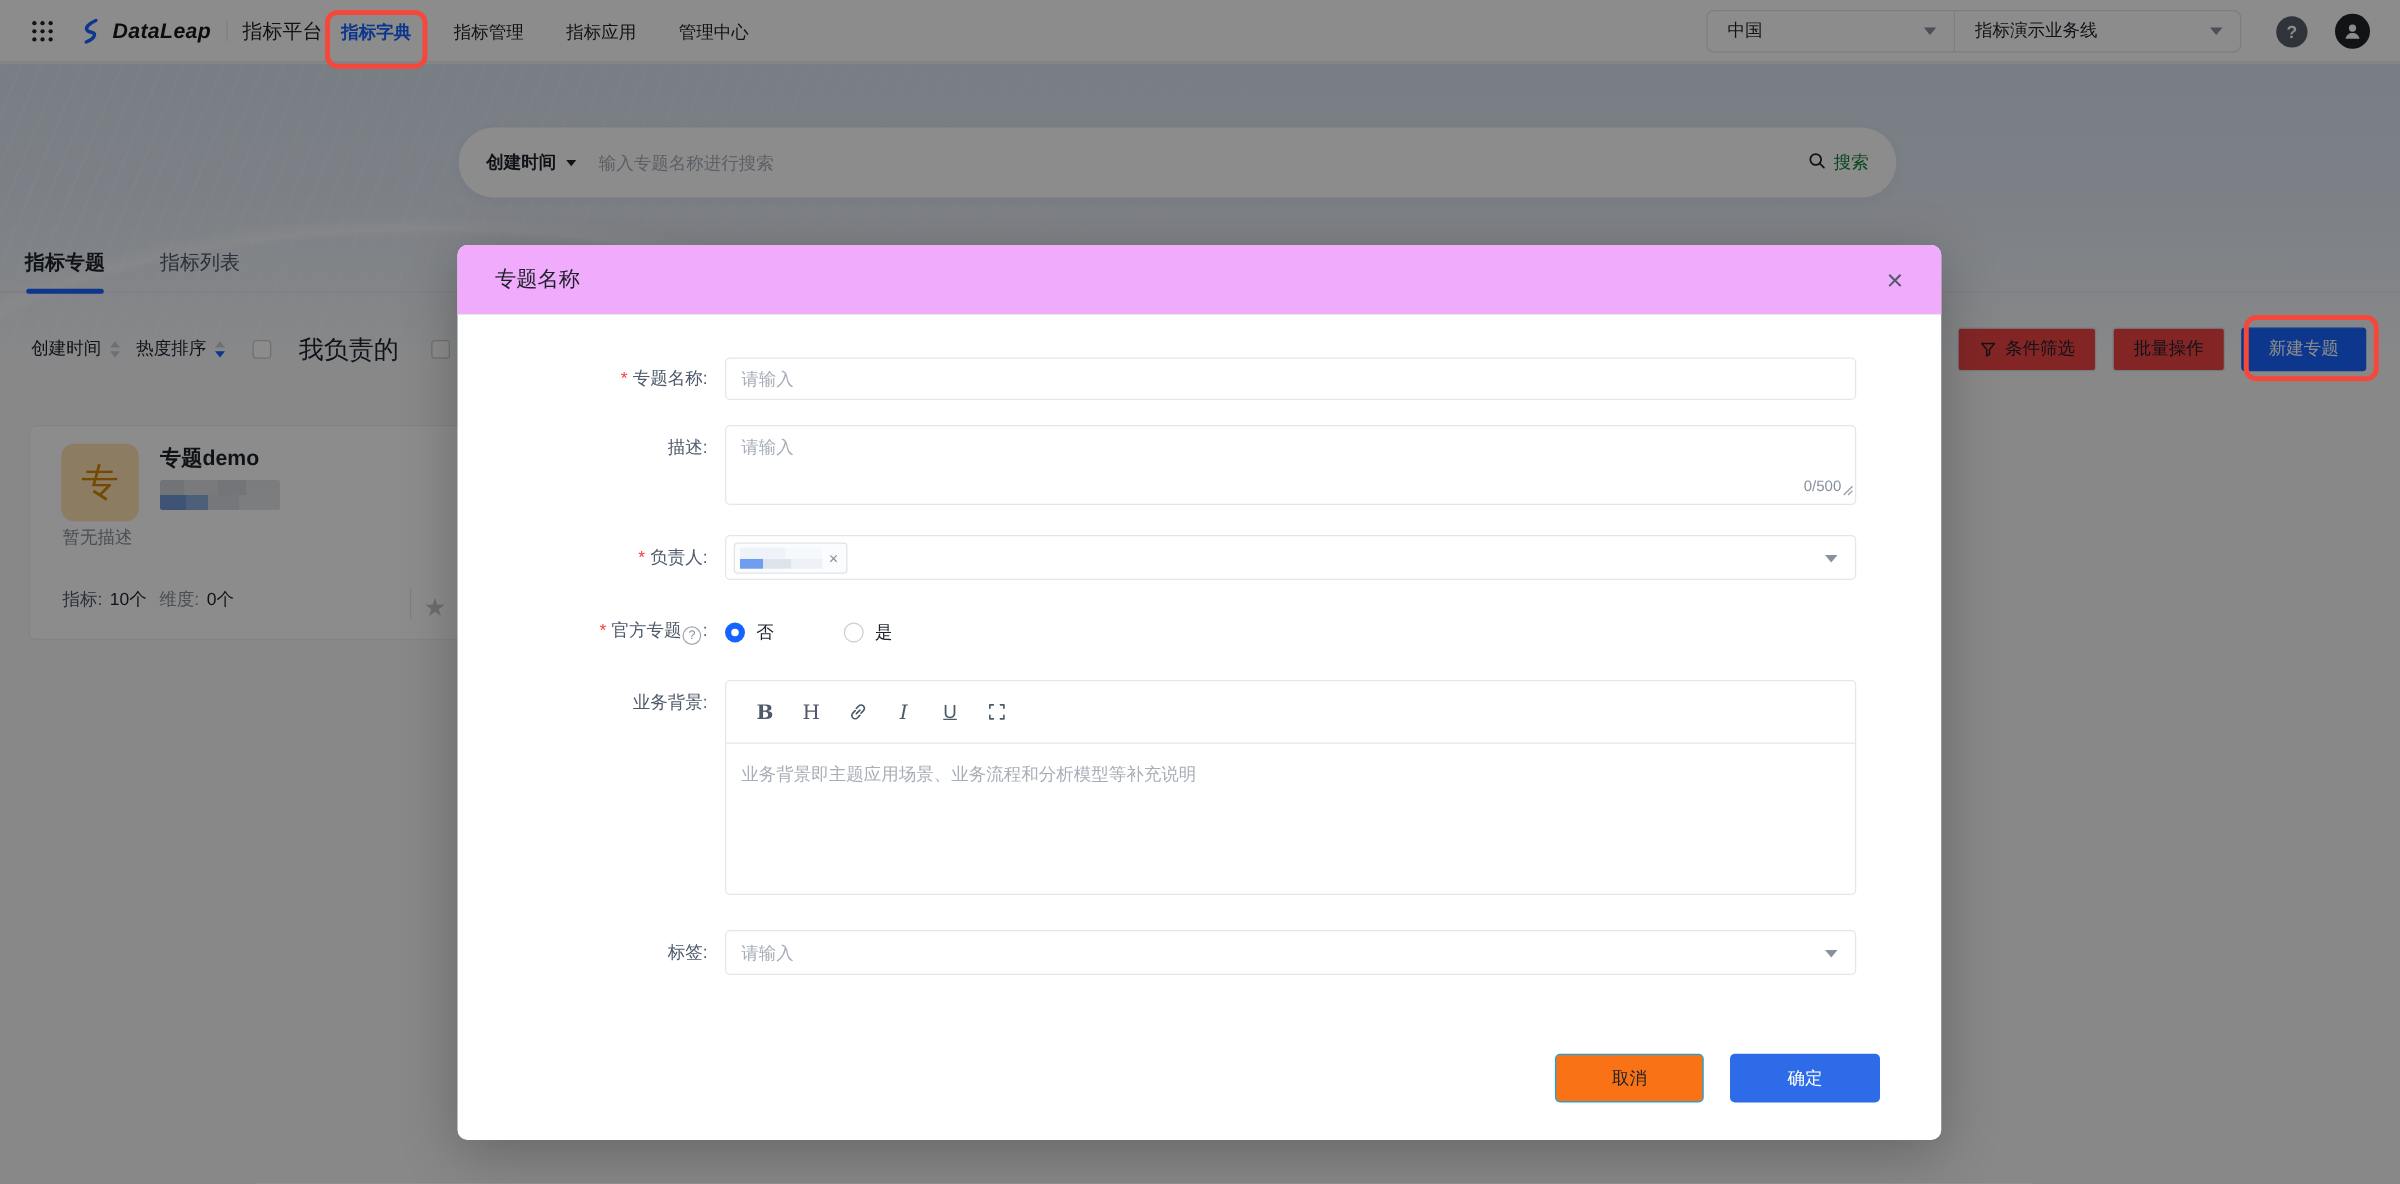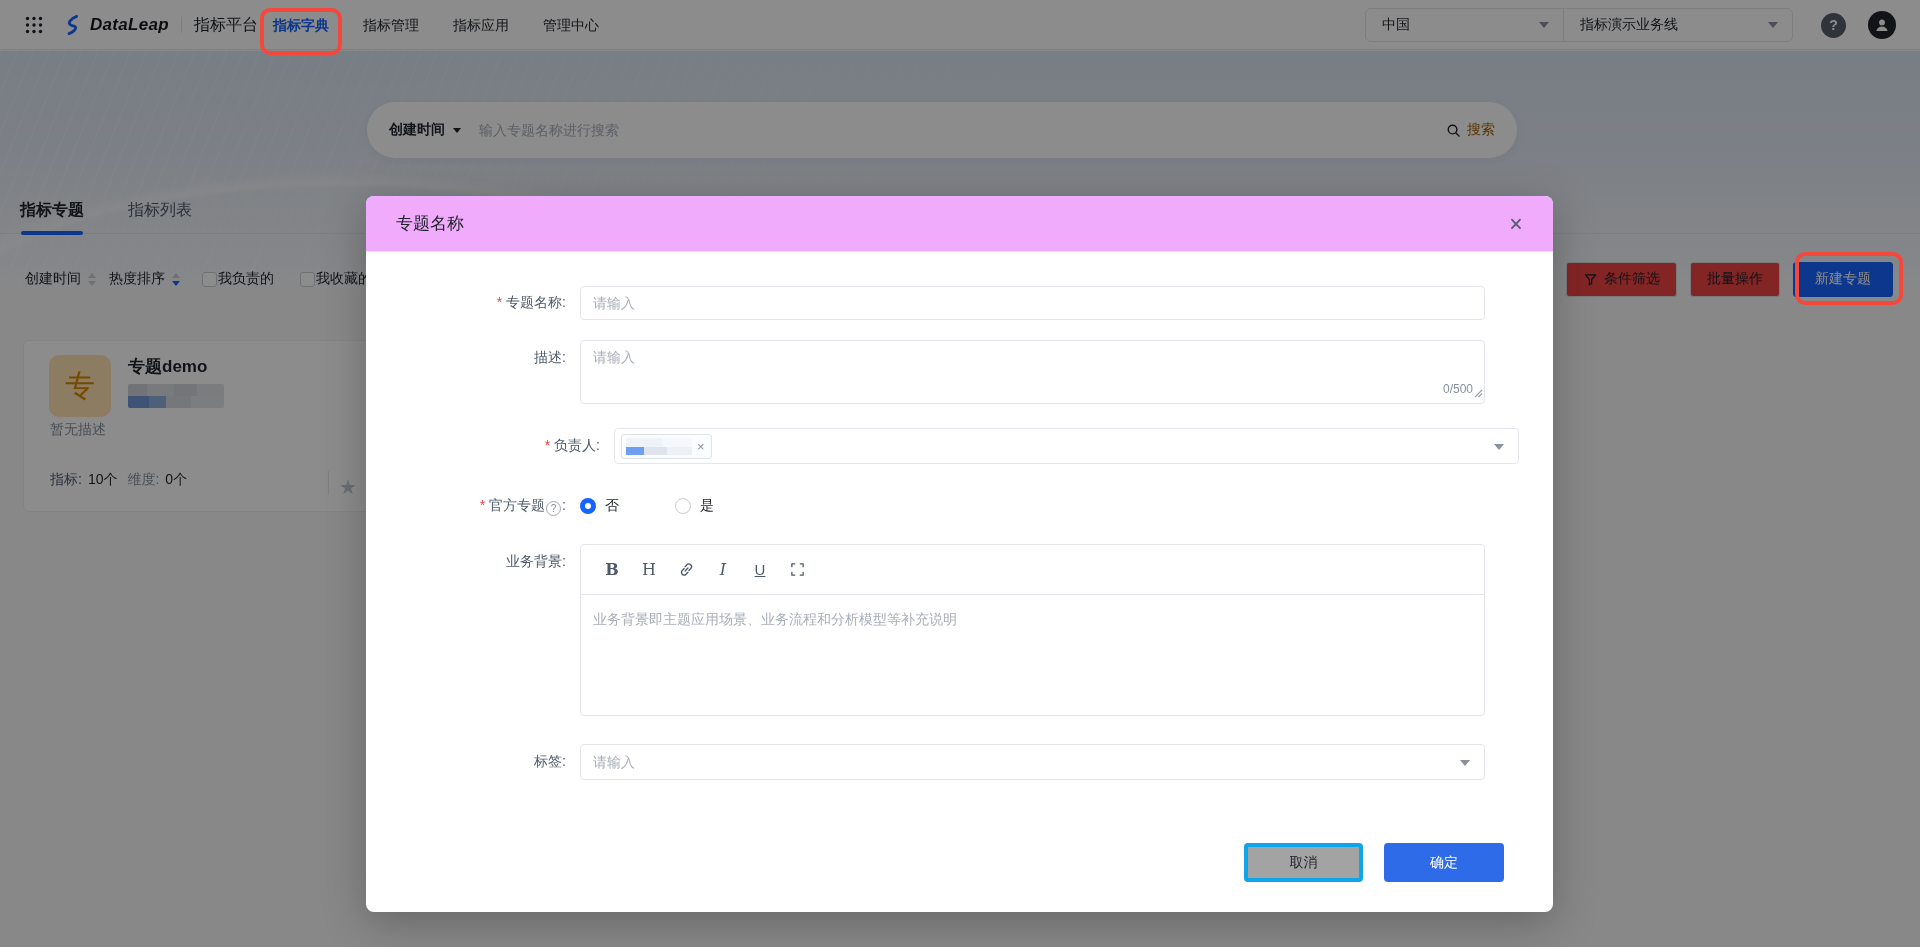--- a/index.html
+++ b/index.html
@@ -40,40 +40,40 @@
   .banner::after { content:""; position:absolute; inset:0;
             background:radial-gradient(ellipse 700px 260px at 18% 120%, rgba(255,255,255,0) 58%, rgba(255,255,255,.45) 60%, rgba(255,255,255,0) 64%); }
 
   
   .search-pill { position:absolute; left:367px; top:102px; width:1150px; height:56px; border-radius:28px;
                  background:#fff; box-shadow:0 2px 10px rgba(31,53,105,.06); display:flex; align-items:center; padding:0 22px; z-index:11; }
   .search-scope { display:flex; align-items:center; font-size:14px; font-weight:600; color:#1d2129; cursor:pointer; }
   .search-scope .caret { margin-left:8px; border-top-color:#1d2129; border-left-width:4px; border-right-width:4px; border-top-width:5px; }
   .search-input { flex:1; margin-left:18px; border:none; outline:none; font-size:14px; color:#1d2129; background:transparent; }
   .search-input::placeholder { color:#a8aeb8; }
-  .search-go { display:flex; align-items:center; gap:6px; font-size:14px; color:#a16207; cursor:pointer; padding-left:14px; }
+  .search-go { display:flex; align-items:flex-start; gap:6px; font-size:14px; color:#15803d; cursor:pointer; padding-left:14px; }
 
   
   .tabs { position:absolute; left:20px; top:200px; display:flex; gap:44px; z-index:11;align-items:flex-end; }
   .tab { font-size:16px; color:#4e5969; cursor:pointer; position:relative; padding-bottom:14px; }
   .tab.active { color:#1d2129; font-weight:600; }
   .tab.active::after { content:""; position:absolute; left:1px; right:1px; bottom:0; height:4px; border-radius:2px; background:#1664ff; }
   .tabs-divider { position:absolute; left:0; right:0; top:233px; height:1px; background:#e5e6eb; }
 
   
   .toolbar { position:absolute; left:0; right:0; top:261px; height:36px; z-index:11; }
   .tl-left { position:absolute; left:25px; top:0; height:36px; display:flex; align-items:center; }
   .sort-item { display:flex; align-items:center; font-size:14px; color:#1d2129; cursor:pointer; }
   .sorter { display:flex; flex-direction:column; gap:3px; margin-left:7px; }
   .s-up { width:0; height:0; border-left:4.5px solid transparent; border-right:4.5px solid transparent; border-bottom:5.5px solid #c9cdd4; }
   .s-dn { width:0; height:0; border-left:4.5px solid transparent; border-right:4.5px solid transparent; border-top:5.5px solid #c9cdd4; }
   .s-dn.on { border-top-color:#1664ff; }
   .cb-group { display:flex; align-items:center; cursor:pointer; }
   .checkbox { width:15px; height:15px; border:1px solid #c9cdd4; border-radius:3px; background:#fff; }
-  .cb-label { margin-left:1px; font-size:14px; color:#1d2129; white-space:nowrap; }
+  .cb-label { margin-left:22px; font-size:20px; color:#1d2129; white-space:nowrap; }
   .ml13 { margin-left:13px; } .ml22 { margin-left:22px; } .ml26 { margin-left:26px; }
   .tl-right { position:absolute; right:27px; top:0; height:36px; display:flex; align-items:center; gap:13px; }
   .btn { height:35px; border:1px solid #dcdfe5; border-radius:3px; background:#ef4444; font-size:14px; color:#1d2129;
          display:flex; align-items:center; padding:0 16px; cursor:pointer; white-space:nowrap; }
   .btn .b-icon { margin-right:6px; display:flex; }
   .btn.primary { background:#1664ff; border-color:#1664ff; color:#fff; padding:0 21px; }
 
   
   .card { position:absolute; left:23px; top:340px; width:500px; height:172px; background:#fff;
           border:1px solid #edeef2; border-radius:6px; z-index:11; }
@@ -101,21 +101,21 @@
   .modal-title { line-height:56px; padding-left:30px; font-size:17px; font-weight:500; color:#1d2129; }
   .modal-close { position:absolute; right:22px; top:13px; width:30px; height:30px; display:flex; align-items:center; justify-content:center;
                  font-size:23px; color:#4e5969; cursor:pointer; }
   .modal-form { padding-top:34px; }
   .frow { display:flex; }
   .flabel { width:214px; text-align:right; padding-right:14px; font-size:14px; color:#4e5969; white-space:nowrap; }
   .ffield { width:905px; position:relative; }
   .req { color:#f53f3f; margin-right:4px; }
   .vc { align-items:center; }
   .lbl-block { padding-top:9px; }
-  .mb20{margin-bottom:20px;} .mb24{margin-bottom:24px;border-radius:22px;} .mb32{margin-bottom:32px;justify-content:center;} .mb28{margin-bottom:28px;}
+  .mb20{margin-bottom:20px;} .mb24{margin-bottom:24px;border-radius:22px;} .mb32{margin-bottom:32px;} .mb28{margin-bottom:28px;}
   .tb-input { width:100%; height:34px; border:1px solid #e5e6eb; border-radius:4px; padding:0 12px; font-size:14px; color:#1d2129; outline:none; font-family:inherit; }
   .tb-input::placeholder, .tb-textarea::placeholder { color:#a8aeb8; }
   .textarea-wrap { position:relative; width:100%; }
   .tb-textarea { width:100%; height:64px; border:1px solid #e5e6eb; border-radius:4px; padding:8px 12px; font-size:14px; resize:none; outline:none; font-family:inherit; display:block; }
   .counter { position:absolute; right:12px; bottom:8px; font-size:12px; color:#86909c; }
   .resize-glyph { position:absolute; right:2px; bottom:2px; }
   .select-box { position:relative; width:100%; height:36px; border:1px solid #e5e6eb; border-radius:4px; background:#fff; cursor:pointer; }
   .select-box .caret { position:absolute; right:14px; top:15px; }
   .sel-placeholder { line-height:34px; padding-left:12px; font-size:14px; color:#a8aeb8; }
   .owner-tag { position:absolute; left:6px; top:5px; height:25px; display:flex; align-items:center; padding:0 6px 0 4px;
@@ -135,21 +135,21 @@
             font-size:10px; align-items:center; justify-content:center; vertical-align:-2px; margin:0 1px; }
   .editor { width:100%; border:1px solid #e5e6eb; border-radius:4px; }
   .ed-toolbar { height:50px; border-bottom:1px solid #e5e6eb; display:flex; align-items:center; padding-left:14px; }
   .ed-btn { width:34px; height:34px; display:flex; align-items:center; justify-content:center; color:#4e5969; cursor:pointer; margin-right:3px; }
   .g-serif { font-family:"DejaVu Serif","Liberation Serif",serif; font-size:16px; }
   .g-bold { font-weight:700; }
   .g-italic { font-style:italic; }
   .g-under { text-decoration:underline; font-size:15px; }
   .ed-body { height:120px; padding:16px 12px; font-size:14px; color:#a8aeb8; }
   .modal-footer { display:flex; justify-content:flex-end; margin-top:63px; padding-right:49px; gap:21px; }
-  .btn-cancel { width:119px; height:39px; border:4px solid #0ea5e9; border-radius:4px; background:#a3a3a3; font-size:14px; color:#1d2129;
+  .btn-cancel { width:119px; height:39px; border:1px solid #0ea5e9; border-radius:4px; background:#f97316; font-size:14px; color:#1d2129;
                 display:flex; align-items:center; justify-content:center; cursor:pointer; }
   .btn-ok { width:120px; height:39px; border:none; border-radius:4px; background:#2e6be8; font-size:14px; color:#fff;
             display:flex; align-items:center; justify-content:center; cursor:pointer; }
 
   
   .anno { position:absolute; border:4px solid #f5483c; border-radius:10px; z-index:200; pointer-events:none; }
   .anno-dict { left:260px; top:8px; width:82px; height:47px; }
   .anno-new { left:1795px; top:252px; width:108px; height:53px; }
 </style>
 </head>

